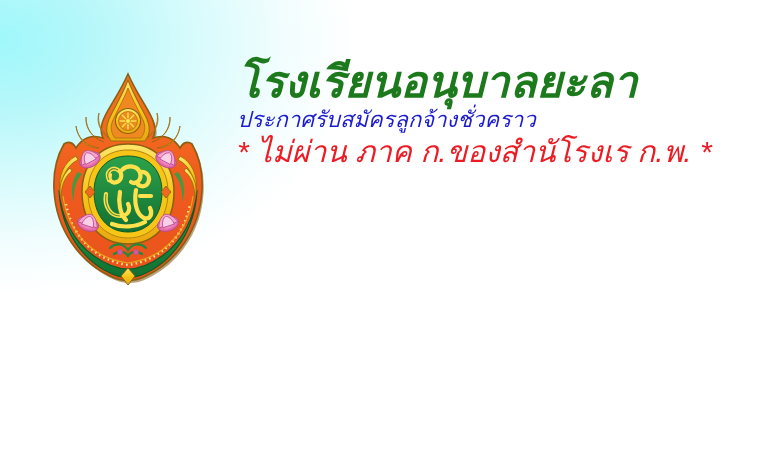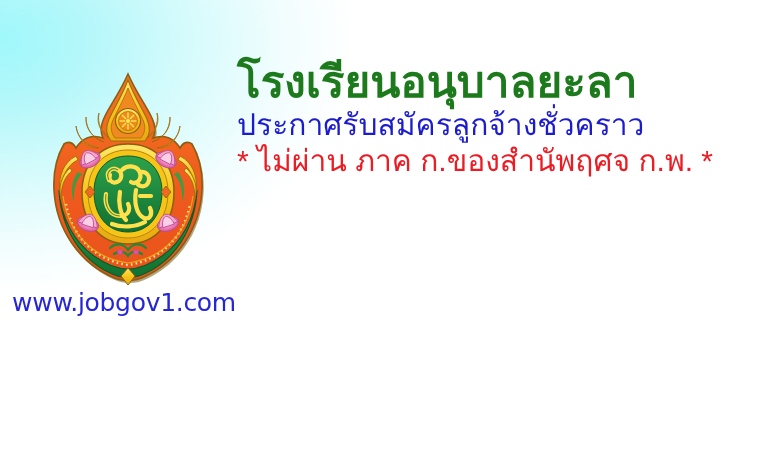--- a/index.html
+++ b/index.html
@@ -50,35 +50,36 @@
     letter-spacing: -0.3px;
     font-family: "DejaVu Sans", "Liberation Sans", sans-serif;
   }
 
   
   #text-block {
     position: absolute;
     left: 237px;
     top: 60px;
     width: 533px;
+    font-style: italic;
   }
   .line {
     white-space: nowrap;
     font-family: "Liberation Sans", "DejaVu Sans", sans-serif;
   }
   #headline {
     font-size: 44px;
     font-weight: bold;
     color: #1c7a1c;
     line-height: 1.02;
     letter-spacing: 0px;
     margin-bottom: 2px;
   }
   .sub {
-    font-size: 30px;
+    font-size: 22px;
     font-weight: normal;
     color: #1c1ccc;
     line-height: 1.22;
     letter-spacing: 0px;
   }
   #line-warning {
     font-size: 30px;
     font-weight: normal;
     color: #ec1c24;
     line-height: 1.22;
@@ -266,26 +267,25 @@
           <path d="M62 182 C 68 178, 74 180, 76 184"></path>
           <path d="M90 182 C 84 178, 78 180, 76 184"></path>
         </g>
         <g fill="#d9559e" stroke="#b94a8c" stroke-width="0.6">
           <circle cx="68" cy="180" r="2.6"></circle>
           <circle cx="84" cy="180" r="2.6"></circle>
         </g>
       </svg>
     </div>
 
-    <div id="site-watermark">www.jobgov1.com</div>
   </div>
 
   <div id="text-block">
     <div id="headline" class="line">โรงเรียนอนุบาลยะลา</div>
 
     <div class="line sub">ประกาศรับสมัครลูกจ้างชั่วคราว</div>
 
 
 
-    <div id="line-warning" class="line">* ไม่ผ่าน ภาค ก.ของสำนัพฤศจ ก.พ. *</div>
+    <div id="line-warning" class="line">* ไม่ผ่าน ภาค ก.ของสำนัโรงเร ก.พ. *</div>
   </div>
 
 </div>
 
 </body></html>

